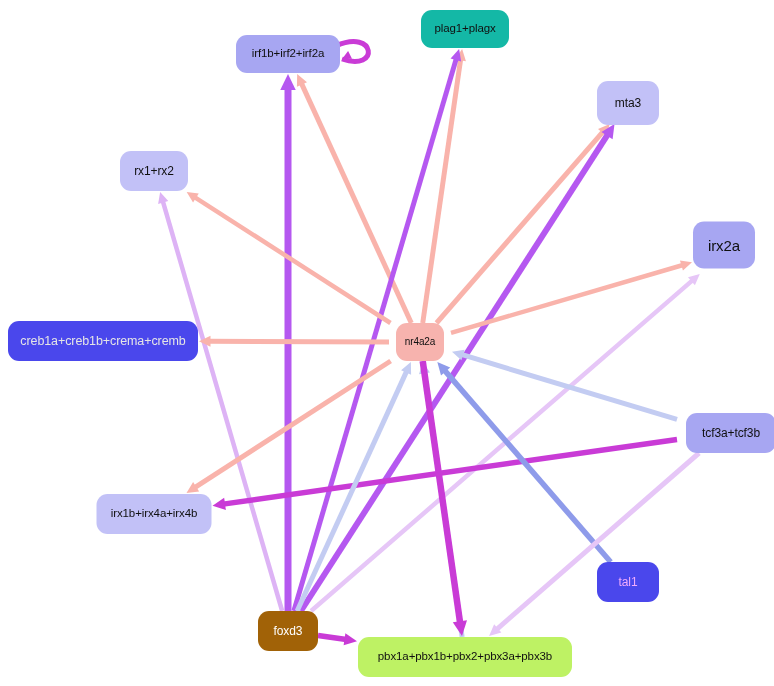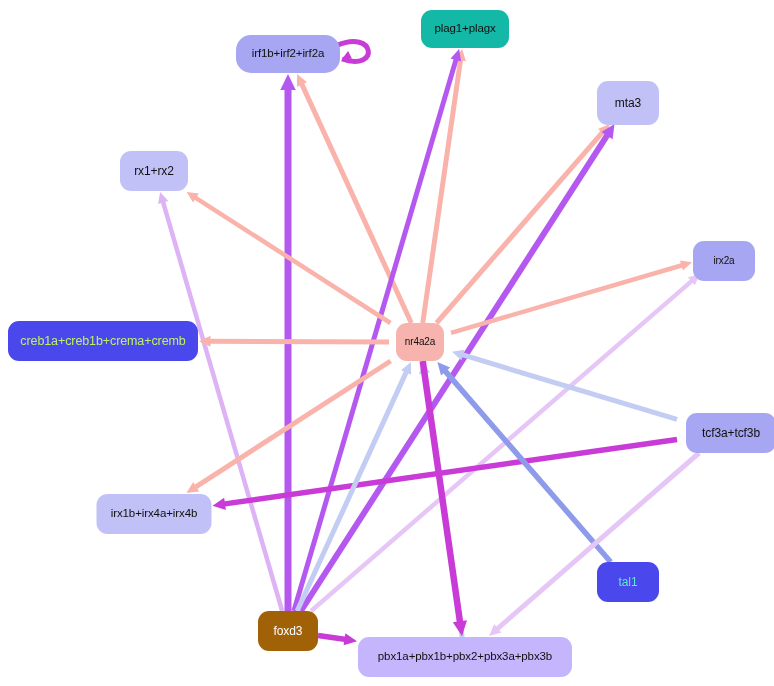--- a/index.html
+++ b/index.html
@@ -84,46 +84,46 @@
       <line x1="422.7142857142857" y1="361" x2="460.20288811561437" y2="623.4202168093008" stroke="#c93bd6" stroke-width="6.5" stroke-linecap="butt"></line>
       <polygon points="462,636 452.78187315773965,622.2150947221245 466.98962829076476,620.1854154174067" fill="#c93bd6"></polygon>
       <line x1="699.0535714285714" y1="453" x2="496.46260671636395" y2="629.5773388931302" stroke="#e6c6f7" stroke-width="5" stroke-linecap="butt"></line>
       <polygon points="489.09375,636 494.13607868831355,624.2826913756184 501.38990770313114,632.6051648435117" fill="#e6c6f7"></polygon>
       <path d="M 336 46 C 376 28, 380 72, 342 59" fill="none" stroke="#c93bd6" stroke-width="5" stroke-linecap="butt"></path>
       <polygon points="342,59 348.1086187197288,51.08262812942455 351.99906872829763,58.86352814656227" fill="#c93bd6"></polygon>
     </svg>
 <div class="node" style="left: 420px; top: 342px; width: 48px; height: 38px; background: rgb(247, 179, 174); color: rgb(16, 16, 16); font-size: 10px;">
       <span>nr4a2a</span>
     </div>
-    <div class="node" style="left: 288px; top: 54px; width: 104px; height: 38px; background: rgb(167, 166, 242); color: rgb(16, 16, 16); font-size: 11.5px; border-radius: 15px;">
+    <div class="node" style="left: 288px; top: 54px; width: 104px; height: 38px; background: rgb(167, 166, 242); color: rgb(16, 16, 16); font-size: 11.5px;">
       <span>irf1b+irf2+irf2a</span>
     </div>
     <div class="node" style="left: 465px; top: 29px; width: 88px; height: 38px; background: #14b8a6; color: rgb(16, 16, 16); font-size: 11.5px;">
       <span>plag1+plagx</span>
     </div>
     <div class="node" style="left: 628px; top: 103px; width: 62px; height: 44px; background: rgb(194, 193, 247); color: rgb(16, 16, 16); font-size: 12px;">
       <span>mta3</span>
     </div>
     <div class="node" style="left: 154px; top: 171px; width: 68px; height: 40px; background: rgb(194, 193, 247); color: rgb(16, 16, 16); font-size: 12px;">
       <span>rx1+rx2</span>
     </div>
-    <div class="node" style="left: 724px; top: 261px; width: 62px; height: 40px; background: rgb(167, 166, 242); color: rgb(16, 16, 16); font-size: 10px;">
+    <div class="node" style="left: 724px; top: 245px; width: 62px; height: 47px; background: rgb(167, 166, 242); color: rgb(16, 16, 16); font-size: 15px;">
       <span>irx2a</span>
     </div>
-    <div class="node" style="left: 103px; top: 341px; width: 190px; height: 40px; background: rgb(74, 71, 236); color: #bef264; font-size: 12.5px;">
+    <div class="node" style="left: 103px; top: 341px; width: 190px; height: 40px; background: rgb(74, 71, 236); color: #e5e5e5; font-size: 12.5px;">
       <span>creb1a+creb1b+crema+cremb</span>
     </div>
     <div class="node" style="left: 722px; top: 433px; width: 90px; height: 40px; background: rgb(167, 166, 242); color: rgb(16, 16, 16); font-size: 12px; margin-left: 9px;">
       <span>tcf3a+tcf3b</span>
     </div>
     <div class="node" style="left: 154px; top: 514px; width: 115px; height: 40px; background: rgb(194, 193, 247); color: rgb(16, 16, 16); font-size: 11.5px;">
       <span>irx1b+irx4a+irx4b</span>
     </div>
-    <div class="node" style="left: 628px; top: 582px; width: 62px; height: 40px; background: rgb(74, 71, 236); color: #5eead4; font-size: 12px;">
+    <div class="node" style="left: 628px; top: 582px; width: 62px; height: 40px; background: rgb(74, 71, 236); color: #f0abfc; font-size: 12px;">
       <span>tal1</span>
     </div>
     <div class="node" style="left: 288px; top: 631px; width: 60px; height: 40px; background: #a16207; color: rgb(255, 255, 255); font-size: 12px; text-align: right;">
       <span>foxd3</span>
     </div>
-    <div class="node" style="left: 465px; top: 657px; width: 214px; height: 40px; background: #c4b5fd; color: rgb(16, 16, 16); font-size: 11.5px;">
+    <div class="node" style="left: 465px; top: 657px; width: 214px; height: 40px; background: #bef264; color: rgb(16, 16, 16); font-size: 11.5px;">
       <span>pbx1a+pbx1b+pbx2+pbx3a+pbx3b</span>
     </div>
   </div>
 
 </body></html>

